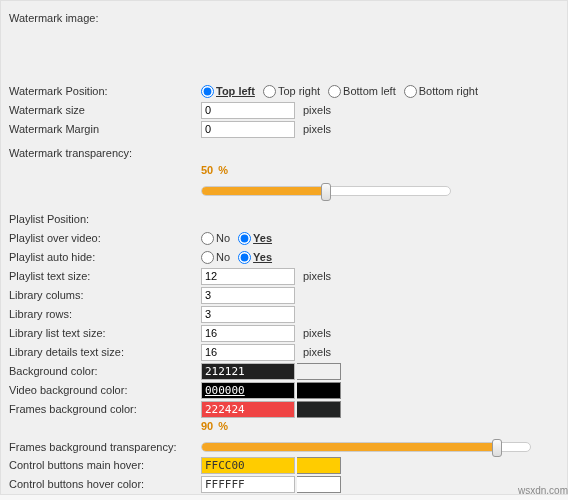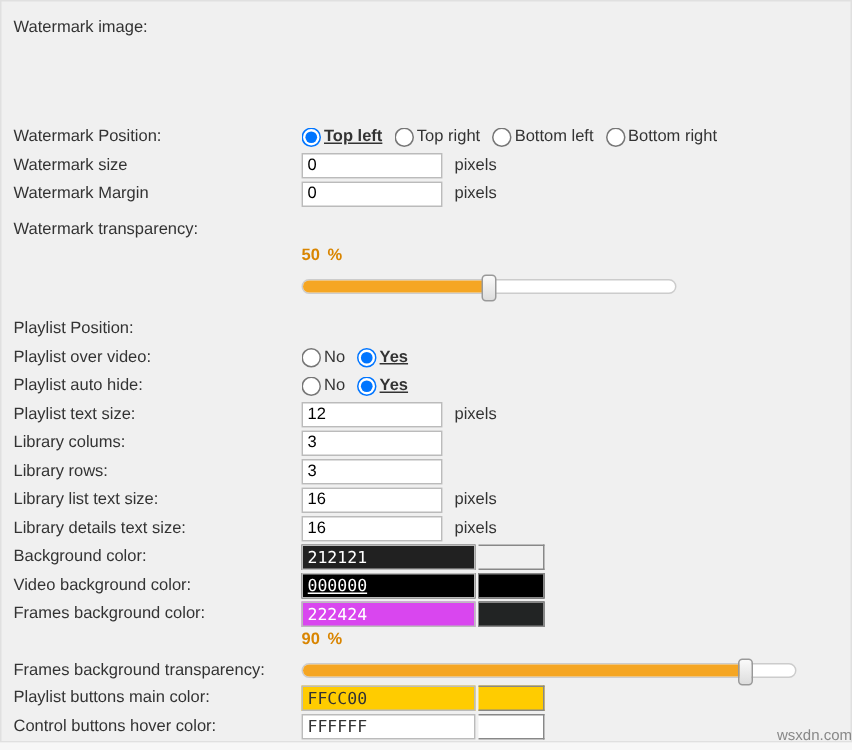--- a/index.html
+++ b/index.html
@@ -14,21 +14,21 @@
   .radio-lbl { display: inline-flex; align-items: center; margin-right: 6px; cursor: pointer; }
   .radio-lbl input { margin-right: 2px; }
   .radio-lbl.bold { font-weight: bold; text-decoration: underline; }
   .slider-wrap { display: flex; align-items: center; width: 330px; height: 16px; position: relative; }
   .slider-track { flex: 1; height: 10px; background: #fff; border: 1px solid #ccc; border-radius: 5px; position: relative; overflow: visible; }
   .slider-fill { position: absolute; left: 0; top: 0; bottom: 0; background: #f5a623; border-radius: 5px 0 0 5px; }
   .slider-handle { position: absolute; top: -4px; width: 10px; height: 18px; background: linear-gradient(#fafafa,#ddd); border: 1px solid #999; border-radius: 3px; transform: translateX(-50%); cursor: grab; }
   .slider-under { margin: 2px 0 6px 192px; color: #d98500; font-weight: bold; font-size: 11px; }
   .slider-under span.pct { margin-left: 2px; }
   .color-field { display: flex; align-items: stretch; }
-  .color-text { width: 116px; height: 17px; font-size: 11px; border: 1px solid #888; padding: 1px 3px; font-family: monospace; }
+  .color-text { width: 94px; height: 17px; font-size: 11px; border: 1px solid #888; padding: 1px 3px; font-family: monospace; }
   .color-sw { width: 44px; height: 17px; border: 1px solid #888; border-left: none; }
   .big-gap { height: 54px; }
   .watermark-txt { color: #888; font-size: 10px; position: fixed; bottom: 4px; right: 0; }
 </style>
 </head>
 <body>
 
 <div class="panel">
 
   <div class="row">
@@ -171,39 +171,39 @@
     <div class="label">Video background color:</div>
     <div class="controls color-field">
       <input class="color-text" type="text" style="background: #000000; color: rgb(255, 255, 255); text-decoration: underline;" value="000000">
       <div class="color-sw" style="background:#000"></div>
     </div>
   </div>
 
   <div class="row">
     <div class="label">Frames background color:</div>
     <div class="controls color-field">
-      <input class="color-text" type="text" style="background: #d946ef; color: rgb(255, 255, 255);" value="222424">
+      <input class="color-text" type="text" style="background: #ef4444; color: rgb(255, 255, 255);" value="222424">
       <div class="color-sw" style="background:#222424"></div>
     </div>
   </div>
 
   <div class="slider-under"><span>90</span>&nbsp;<span class="pct">%</span></div>
 
   <div class="row" style="margin-bottom:0;">
     <div class="label">Frames background transparency:</div>
     <div class="slider-wrap">
       <div class="slider-track">
           <div class="slider-fill" style="width:90%"></div>
           <div class="slider-handle" style="left:90%"></div>
         </div>
     </div>
   </div>
 
   <div class="row">
-    <div class="label">Playlist buttons main color:</div>
+    <div class="label">Control buttons main hover:</div>
     <div class="controls color-field">
       <input class="color-text" type="text" style="background: rgb(255, 204, 0); color: rgb(51, 51, 51);" value="FFCC00">
       <div class="color-sw" style="background:#FFCC00"></div>
     </div>
   </div>
 
   <div class="row">
     <div class="label">Control buttons hover color:</div>
     <div class="controls color-field">
       <input class="color-text" type="text" style="background: rgb(255, 255, 255); color: rgb(51, 51, 51);" value="FFFFFF">

